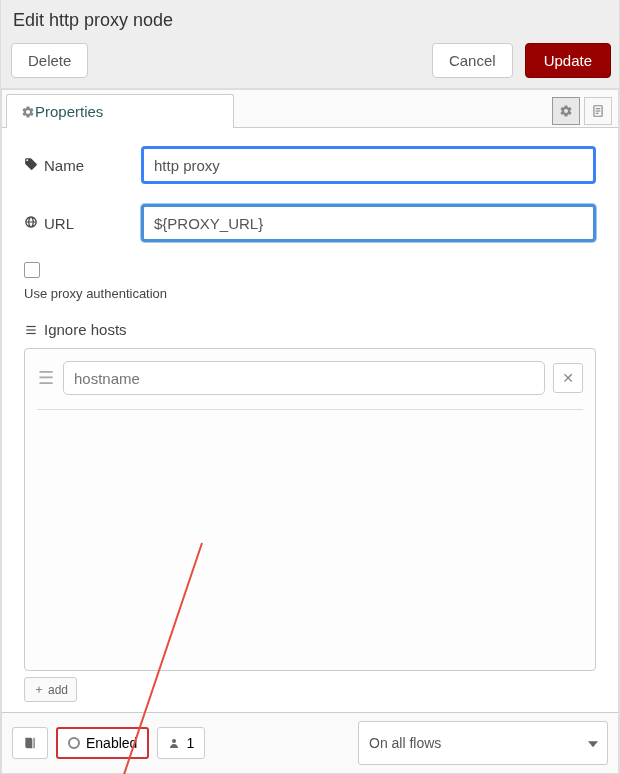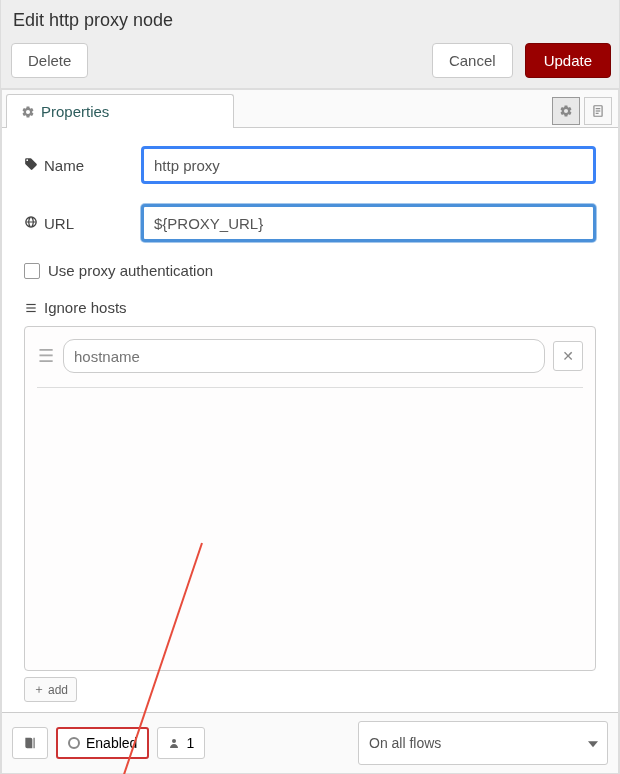--- a/index.html
+++ b/index.html
@@ -66,21 +66,20 @@
     background: #fafafa;
   }
   .tab {
     padding: 8px 14px;
     border: 1px solid #ccc;
     border-bottom: none;
     background: #fff;
     margin-bottom: -1px;
     display: flex;
     align-items: center;
-    gap: 6px;
     font-size: 15px;
     color: #2d5c5c;
     border-top-left-radius: 3px;
     border-top-right-radius: 3px;
     margin-left: 4px;
     margin-top: 4px;
     width:228px;
   }
   .tab-icons-right {
     margin-left: auto;
@@ -130,25 +129,25 @@
     height: 38px;
     border: 3px solid #3b82f6;
     border-radius: 4px;
     padding: 0 10px;
     font-size: 15px;
     color: #555;
   }
   .input.focused { border-color: #4a90d9; box-shadow: 0 0 0 1px rgba(74,144,217,0.5); }
   .checkbox-row {
     display: flex;
-    align-items: center;
     gap: 8px;
     margin-bottom: 20px;
     color: #444;
-    font-size: 15px;
+    font-size: 13px;
+    flex-direction: column;
   }
   .checkbox {
     width: 16px;
     height: 16px;
     border: 1px solid #999;
     border-radius: 2px;
     background: #fff;
     display: inline-block;
   }
   .section-label {
@@ -177,21 +176,21 @@
     color: #aaa;
     font-size: 18px;
     cursor: grab;
     width: 18px;
     text-align: center;
   }
   .host-input {
     flex: 1;
     height: 34px;
     border: 1px solid #ccc;
-    border-radius: 11px;
+    border-radius: 5px;
     padding: 0 10px;
     font-size: 15px;
     color: #ec4899;
   }
   .remove-btn {
     width: 30px;
     height: 30px;
     border: 1px solid #ccc;
     border-radius: 3px;
     background: #fff;

